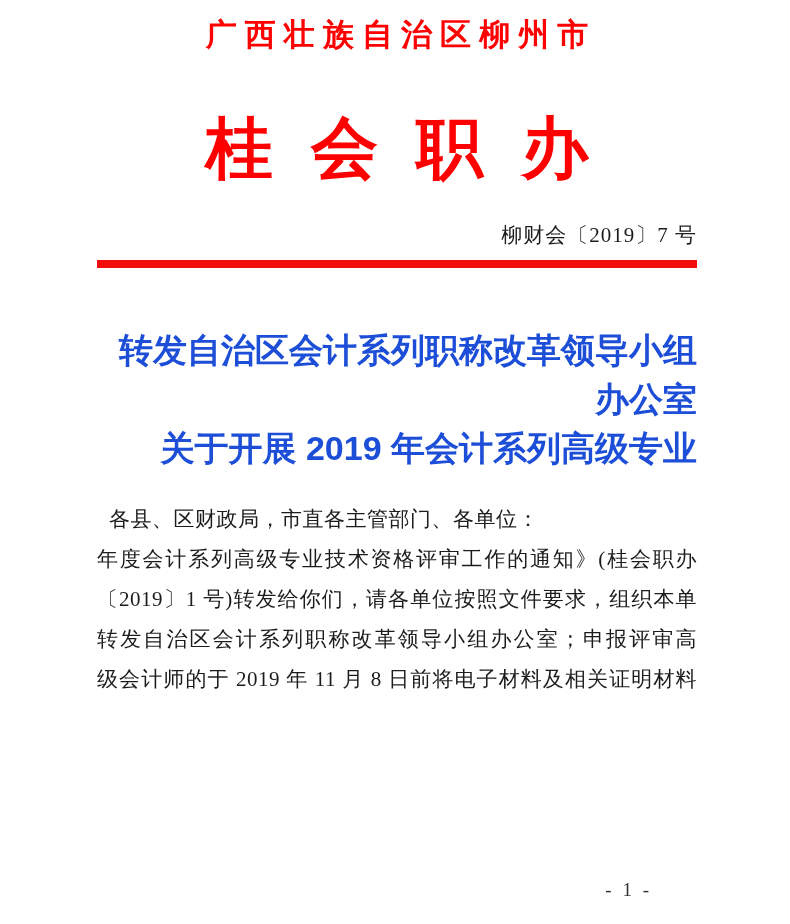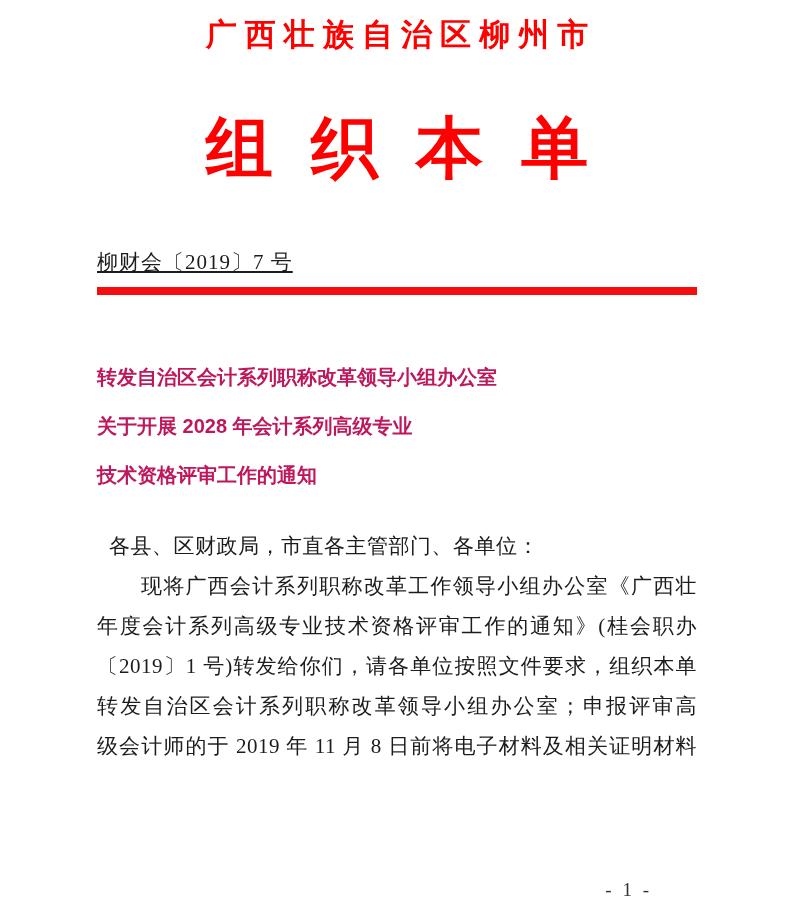--- a/index.html
+++ b/index.html
@@ -38,41 +38,40 @@
     color: #fe0000;
     font-family: "Liberation Sans", "DejaVu Sans", sans-serif;
     font-weight: bold;
     font-size: 67px;
     line-height: 78px;
     letter-spacing: 0.57em;
     text-indent: 0.57em;
     white-space: nowrap;
   }
   .doc-number {
-    margin-top: 62px;
-    text-align: left;
+    margin-top: 35px;
+    text-align: right;
     font-size: 21px;
     line-height: 26px;
     letter-spacing: 1px;
     color: #1c1c1c;
-    text-decoration: underline;
   }
   .red-rule {
     margin-top: 12px;
     height: 8px;
     background: #f30d0d;
   }
   .doc-title {
     margin-top: 58px;
-    text-align: left;
+    text-align: right;
     font-family: "Liberation Sans", "DejaVu Sans", sans-serif;
     font-weight: bold;
-    font-size: 20px;
+    font-size: 34px;
     line-height: 49px;
-    color: #be185d;
+    color: #1d4ed8;
   }
   .body-block {
     margin-top: 26px;
     font-size: 21px;
     line-height: 40px;
     color: #1c1c1c;
   }
   .salutation {
     text-align: left;
     letter-spacing: 0.5px;
@@ -98,35 +97,33 @@
   }
 </style>
 </head>
 <body>
 
 <div class="page">
   <div class="content">
 
     <div class="region-line">广西壮族自治区柳州市</div>
 
-    <div class="org-line">组织本单</div>
+    <div class="org-line">桂会职办</div>
 
     <div class="doc-number">柳财会〔2019〕7 号</div>
 
     <div class="red-rule"></div>
 
     <div class="doc-title">
       <div>转发自治区会计系列职称改革领导小组办公室</div>
-      <div>关于开展 2028 年会计系列高级专业</div>
-      <div>技术资格评审工作的通知</div>
+      <div>关于开展 2019 年会计系列高级专业</div>
     </div>
 
     <div class="body-block">
       <div class="salutation">各县、区财政局，市直各主管部门、各单位：</div>
-      <div class="para-line indent">现将广西会计系列职称改革工作领导小组办公室《广西壮</div>
       <div class="para-line">年度会计系列高级专业技术资格评审工作的通知》(桂会职办</div>
       <div class="para-line">〔2019〕1 号)转发给你们，请各单位按照文件要求，组织本单</div>
       <div class="para-line">转发自治区会计系列职称改革领导小组办公室；申报评审高</div>
       <div class="para-line">级会计师的于 2019 年 11 月 8 日前将电子材料及相关证明材料</div>
     </div>
 
   </div>
 
   <div class="page-footer">
     <span>- 1 -</span>

